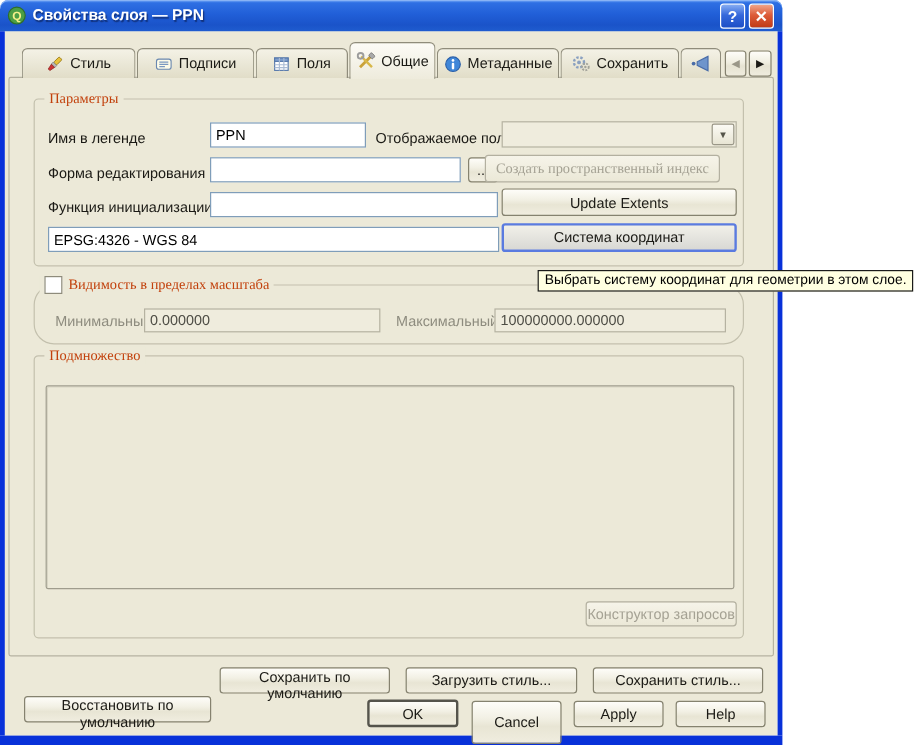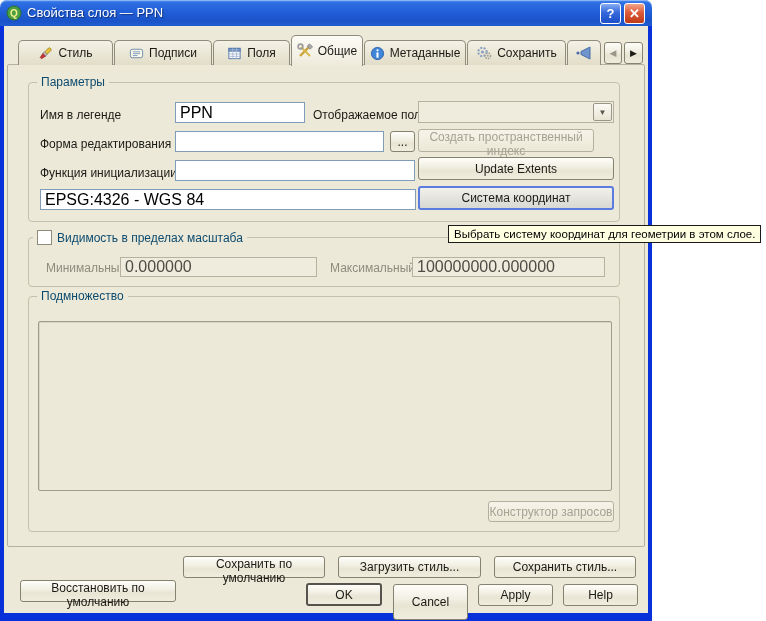--- a/index.html
+++ b/index.html
@@ -4,21 +4,21 @@
 <style>
   html,body{margin:0;padding:0;background:#fff;}
   #screen{position:relative;width:766px;height:621px;background:#ffffff;overflow:hidden;
           font-family:"Liberation Sans",sans-serif;}
   .abs{position:absolute;box-sizing:border-box;}
   
   .titlebar{left:0;top:0;width:652px;height:26px;border-radius:7px 7px 0 0;
     background:linear-gradient(180deg,#5a96f2 0%,#2e6fe3 10%,#215fd8 45%,#1a53c9 80%,#1f5ccf 100%);
     box-shadow:inset 0 1px 0 #88b3f5;}
   .win-icon{left:6px;top:5px;width:16px;height:16px;}
-  .win-title{left:27px;top:5px;color:#fff;font-size:13px;font-weight:normal;white-space:nowrap;
+  .win-title{left:27px;top:5px;color:#fff;font-size:13px;font-weight:bold;white-space:nowrap;
     text-shadow:1px 1px 1px #10307a;}
   .capbtn{top:3px;width:21px;height:21px;border:1px solid #fff;border-radius:3px;color:#fff;
     font-weight:bold;text-align:center;line-height:19px;font-size:13px;cursor:pointer;}
   .helpbtn{left:600px;background:linear-gradient(180deg,#86acf2,#3568db 45%,#1c4ec6);}
   .closebtn{left:624px;background:linear-gradient(180deg,#f0a58a,#dd5b39 45%,#bf3a16);}
   .b-left{left:0;top:26px;width:4px;height:587px;background:#0831d9;}
   .b-right{left:648px;top:26px;width:4px;height:587px;background:#0831d9;}
   .b-bottom{left:0;top:613px;width:652px;height:8px;background:#0831d9;}
   .dlg-bg{left:4px;top:26px;width:644px;height:587px;background:#ece9d8;}
   
@@ -27,31 +27,31 @@
   .tab{top:40px;height:25px;border:1px solid #8f8c7b;border-bottom:none;border-radius:5px 5px 0 0;
     background:linear-gradient(180deg,#f4f2e6,#e1ddc8);display:flex;align-items:center;
     justify-content:center;gap:5px;font-size:12px;color:#1b1a15;cursor:pointer;z-index:2;}
   .tab.active{top:35px;height:31px;background:linear-gradient(180deg,#fcfbf6,#eeebdc);z-index:5;}
   .scrollbtn{top:42px;height:22px;border:1px solid #85826f;border-radius:3px;text-align:center;
     background:linear-gradient(180deg,#fefdf9,#f0eee0 45%,#e6e3d2 60%,#efecde);font-size:9px;
     line-height:20px;cursor:pointer;z-index:2;}
   
   .lbl{font-size:12px;color:#1b1a15;white-space:nowrap;z-index:3;}
   .txt{border:1px solid #7f9db9;background:#fff;font-family:"Liberation Sans",sans-serif;
-    font-size:16px;padding:1px 4px;color:#000;z-index:3;}
+    font-size:12px;padding:1px 4px;color:#000;z-index:3;}
   .txt.dis{background:#efecdd;border:1px solid #b5b2a1;color:#4e4d45;}
   .btn{border:1px solid #85826f;border-radius:3px;color:#1b1a15;font-size:12px;text-align:center;
     background:linear-gradient(180deg,#fefdf9,#f2f0e4 40%,#e8e5d4 60%,#f0eddf);cursor:pointer;z-index:3;
     font-family:"Liberation Sans",sans-serif;padding:0;}
   .btn.dis{color:#a5a294;border-color:#b3b0a0;background:linear-gradient(180deg,#f6f4e9,#ebe8d7);cursor:default;}
   .btn.focused{border:2px solid #5a7be0;background:linear-gradient(180deg,#f1f0e9,#d8d8d4);}
   .btn.default{border:2px solid #55544c;}
   .groupbox{border:1px solid #c3c0ad;border-radius:4px;z-index:2;}
   .grouptitle{position:absolute;top:-8px;left:8px;background:#ece9d8;padding:0 4px;font-size:12px;
-    color:#0c4a6e;white-space:nowrap;}
+    color:#c2410c;white-space:nowrap;font-family:Liberation Serif, serif;}
   .checkbox{width:13px;height:13px;background:#fff;border:1px solid #8e8b7b;z-index:4;cursor:pointer;}
   .dd{border:1px solid #b5b2a1;background:#efecdd;z-index:3;}
   .dd .dd-btn{position:absolute;right:1px;top:1px;bottom:1px;width:17px;border:1px solid #9a9788;
     border-radius:2px;background:linear-gradient(180deg,#fbfaf4,#e8e5d4);text-align:center;
     font-size:8px;line-height:18px;color:#55544a;}
   .subset-area{border:1px solid #9f9c8d;border-radius:2px;background:#ece9d8;z-index:3;
     box-shadow:inset 1px 1px 0 #d8d5c4;}
   .tooltip{left:448px;top:225px;background:#ffffe1;border:1px solid #1a1a1a;color:#000;
     font-size:11.5px;padding:2px 5px;white-space:nowrap;z-index:10;}
 </style>
@@ -157,32 +157,32 @@
   <input class="abs txt" style="left: 175px; top: 102px; width: 130px; height: 21px;" value="PPN">
   <div class="abs lbl" style="left:313px;top:108px;">Отображаемое поле</div>
   <div class="abs dd" style="left:418px;top:101px;width:196px;height:22px;">
     <span style="font-size:12px;color:#4e4d45;padding-left:4px;"></span>
     <span class="dd-btn">▼</span>
   </div>
 
   <div class="abs lbl" style="left:40px;top:137px;">Форма редактирования</div>
   <input class="abs txt" style="left: 175px; top: 131px; width: 209px; height: 21px;" value="">
   <button class="abs btn" style="left:390px;top:131px;width:25px;height:21px;">...</button>
-  <button class="abs btn dis" style="left:418px;top:129px;width:176px;height:23px;">Создать пространственный индекс</button>
+  <button class="abs btn dis" style="left:404px;top:129px;width:196px;height:23px;font-family:Liberation Serif, serif;">Создать пространственный индекс</button>
 
   <div class="abs lbl" style="left:40px;top:166px;">Функция инициализации</div>
   <input class="abs txt" style="left: 175px; top: 160px; width: 240px; height: 21px;" value="">
   <button class="abs btn" style="left:418px;top:157px;width:196px;height:23px;">Update Extents</button>
 
   <input class="abs txt" style="left: 40px; top: 189px; width: 376px; height: 21px;" value="EPSG:4326 - WGS 84">
   <button class="abs btn focused" style="left:418px;top:186px;width:196px;height:24px;">Система координат</button>
 
   <div class="abs tooltip">Выбрать систему координат для геометрии в этом слое.</div>
 
-  <div class="abs groupbox" style="left:28px;top:237px;width:592px;height:50px;">
+  <div class="abs groupbox" style="left:28px;top:237px;width:592px;height:50px;border-radius:17px;">
     <span class="grouptitle" style="left:4px;display:flex;align-items:center;gap:5px;">
       <span class="checkbox"></span>
       <span>Видимость в пределах масштаба</span>
     </span>
   </div>
   <div class="abs lbl" style="left:46px;top:261px;color:#8e8c7f;">Минимальный</div>
   <input class="abs txt dis" style="left: 120px; top: 257px; width: 197px; height: 20px;" disabled="" value="0.000000">
   <div class="abs lbl" style="left:330px;top:261px;color:#8e8c7f;">Максимальный</div>
   <input class="abs txt dis" style="left: 412px; top: 257px; width: 193px; height: 20px;" disabled="" value="100000000.000000">
 

